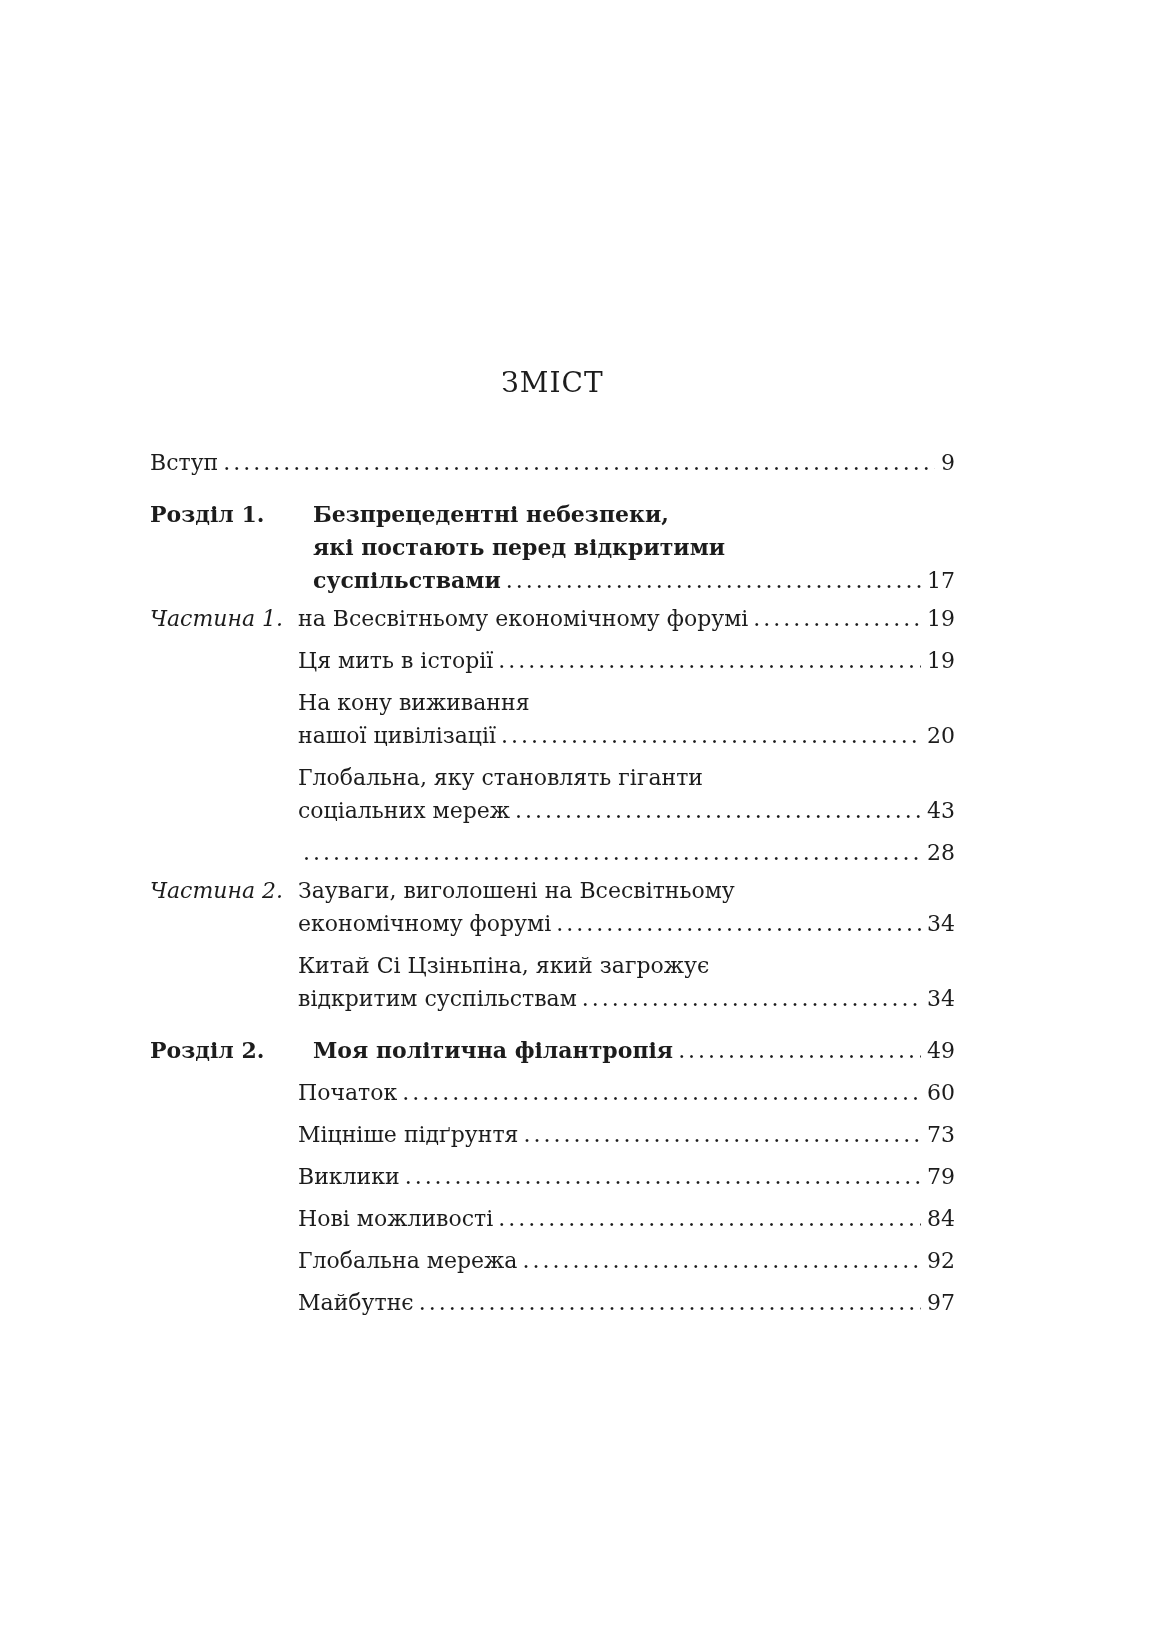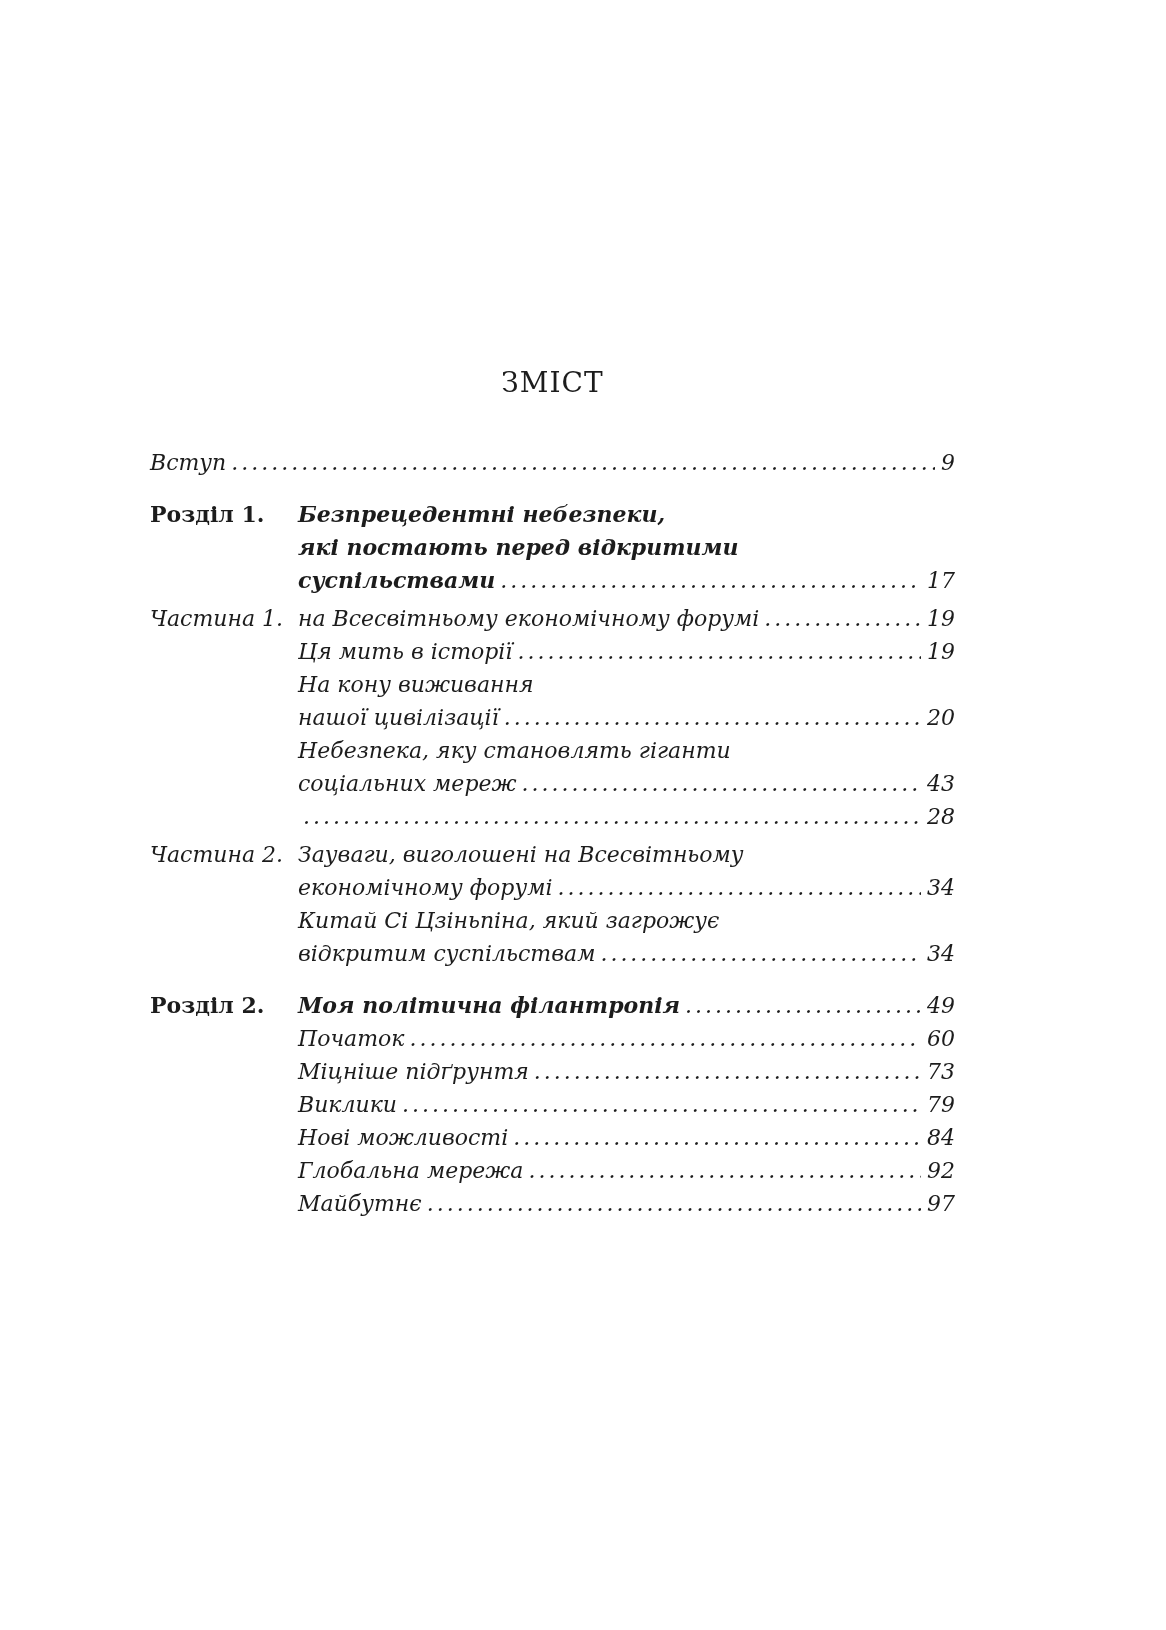--- a/index.html
+++ b/index.html
@@ -24,30 +24,30 @@
     font-weight: 400;
   }
   .toc {
     position: absolute;
     top: 446px;
     left: 150px;
     width: 805px;
     font-size: 22px;
     line-height: 33px;
   }
-  .row { display: flex; margin-top: 0; }
+  .row { display: flex; margin-top: 9px; }
   .row.first { margin-top: 0; }
-  .row.chapter { margin-top: 19px; }
+  .row.chapter { margin-top: 19px; gap: 15px; }
   .row.part { margin-top: 5px; }
   .label { flex: 0 0 148px; }
   .row.chapter .label { font-weight: bold; }
   .row.chapter .body { font-weight: bold; }
   .row.part .label { font-style: italic; }
   .body { flex: 1 1 auto; min-width: 0; }
-  .line { white-space: nowrap; font-style: italic; }
+  .line { white-space: nowrap; }
   .line.last { display: flex; align-items: baseline; }
   .t { white-space: nowrap; flex: 0 0 auto; }
   .dots {
     flex: 1 1 auto;
     overflow: hidden;
     margin-left: 5px;
     font-weight: normal;
   }
   .dots::after {
     content: "...................................................................................................................................................";
@@ -124,21 +124,21 @@
           <span class="t">нашої цивілізації</span>
           <span class="dots"></span>
           <span class="num">20</span>
         </div>
       </div>
     </div>
 
     <div class="row">
       <div class="label"></div>
       <div class="body">
-        <div class="line">Небезпека, яку становлять гіганти</div>
+        <div class="line">Глобальна, яку становлять гіганти</div>
         <div class="line last">
           <span class="t">соціальних мереж</span>
           <span class="dots"></span>
           <span class="num">43</span>
         </div>
       </div>
     </div>
 
     <div class="row">
       <div class="label"></div>

